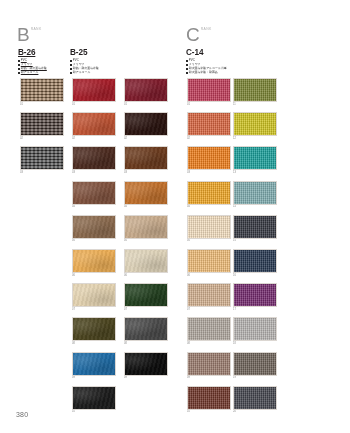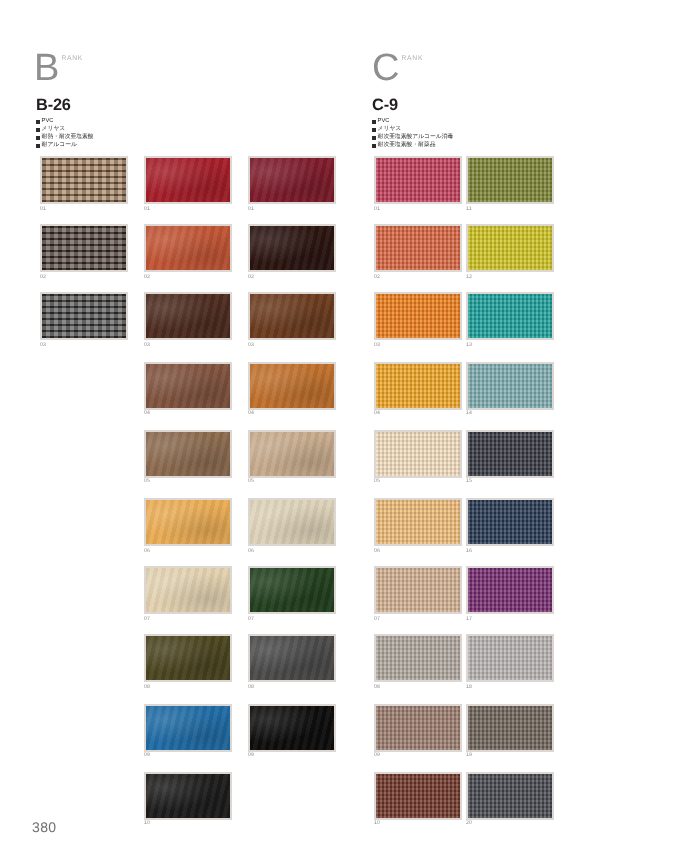--- a/index.html
+++ b/index.html
@@ -105,21 +105,21 @@
 </head>
 <body>
 
 <div class="page">
 
   <div class="rank" id="rank-b">
     <span class="letter">B</span>
     <span class="sup">RANK</span>
   </div>
 
-  <div class="code-head" style="left:18px;top:48px;">
+  <div class="code-head" style="left:18px;top:48px;text-decoration:underline;">
     <div class="code">B-26</div>
     <ul class="spec">
       <li>
           <span class="bullet"></span>
           <span>PVC</span>
         </li>
       <li>
           <span class="bullet"></span>
           <span>メリヤス</span>
         </li>
@@ -127,29 +127,50 @@
           <span class="bullet"></span>
           <span>耐熱・耐次亜塩素酸</span>
         </li>
       <li>
           <span class="bullet"></span>
           <span>耐アルコール</span>
         </li>
     </ul>
   </div>
 
+  <div class="code-head" style="left:70px;top:48px;">
+    <div class="code">B-25</div>
+    <ul class="spec">
+      <li>
+          <span class="bullet"></span>
+          <span>PVC</span>
+        </li>
+      <li>
+          <span class="bullet"></span>
+          <span>メリヤス</span>
+        </li>
+      <li>
+          <span class="bullet"></span>
+          <span>耐熱・耐次亜塩素酸</span>
+        </li>
+      <li>
+          <span class="bullet"></span>
+          <span>耐アルコール</span>
+        </li>
+    </ul>
+  </div>
 
 
   <div class="rank" id="rank-c">
     <span class="letter">C</span>
     <span class="sup">RANK</span>
   </div>
 
   <div class="code-head" style="left:186px;top:48px;width:100px;">
-    <div class="code">C-9</div>
+    <div class="code">C-14</div>
     <ul class="spec">
       <li>
           <span class="bullet"></span>
           <span>PVC</span>
         </li>
       <li>
           <span class="bullet"></span>
           <span>メリヤス</span>
         </li>
       <li>

